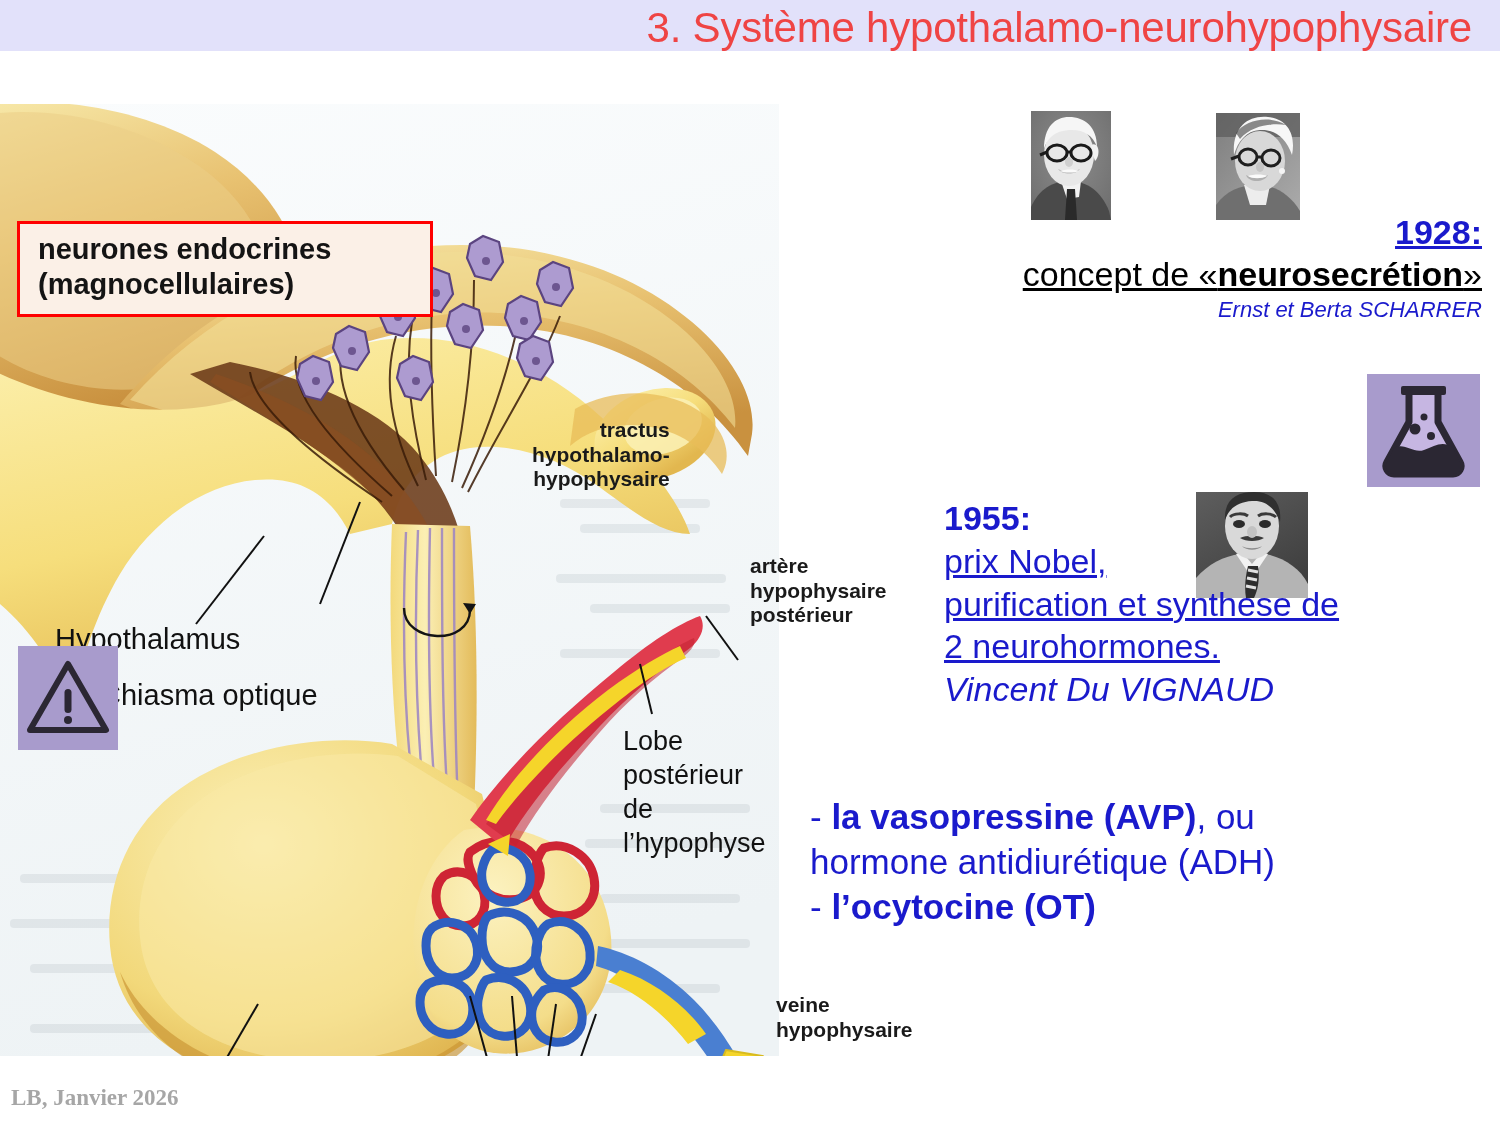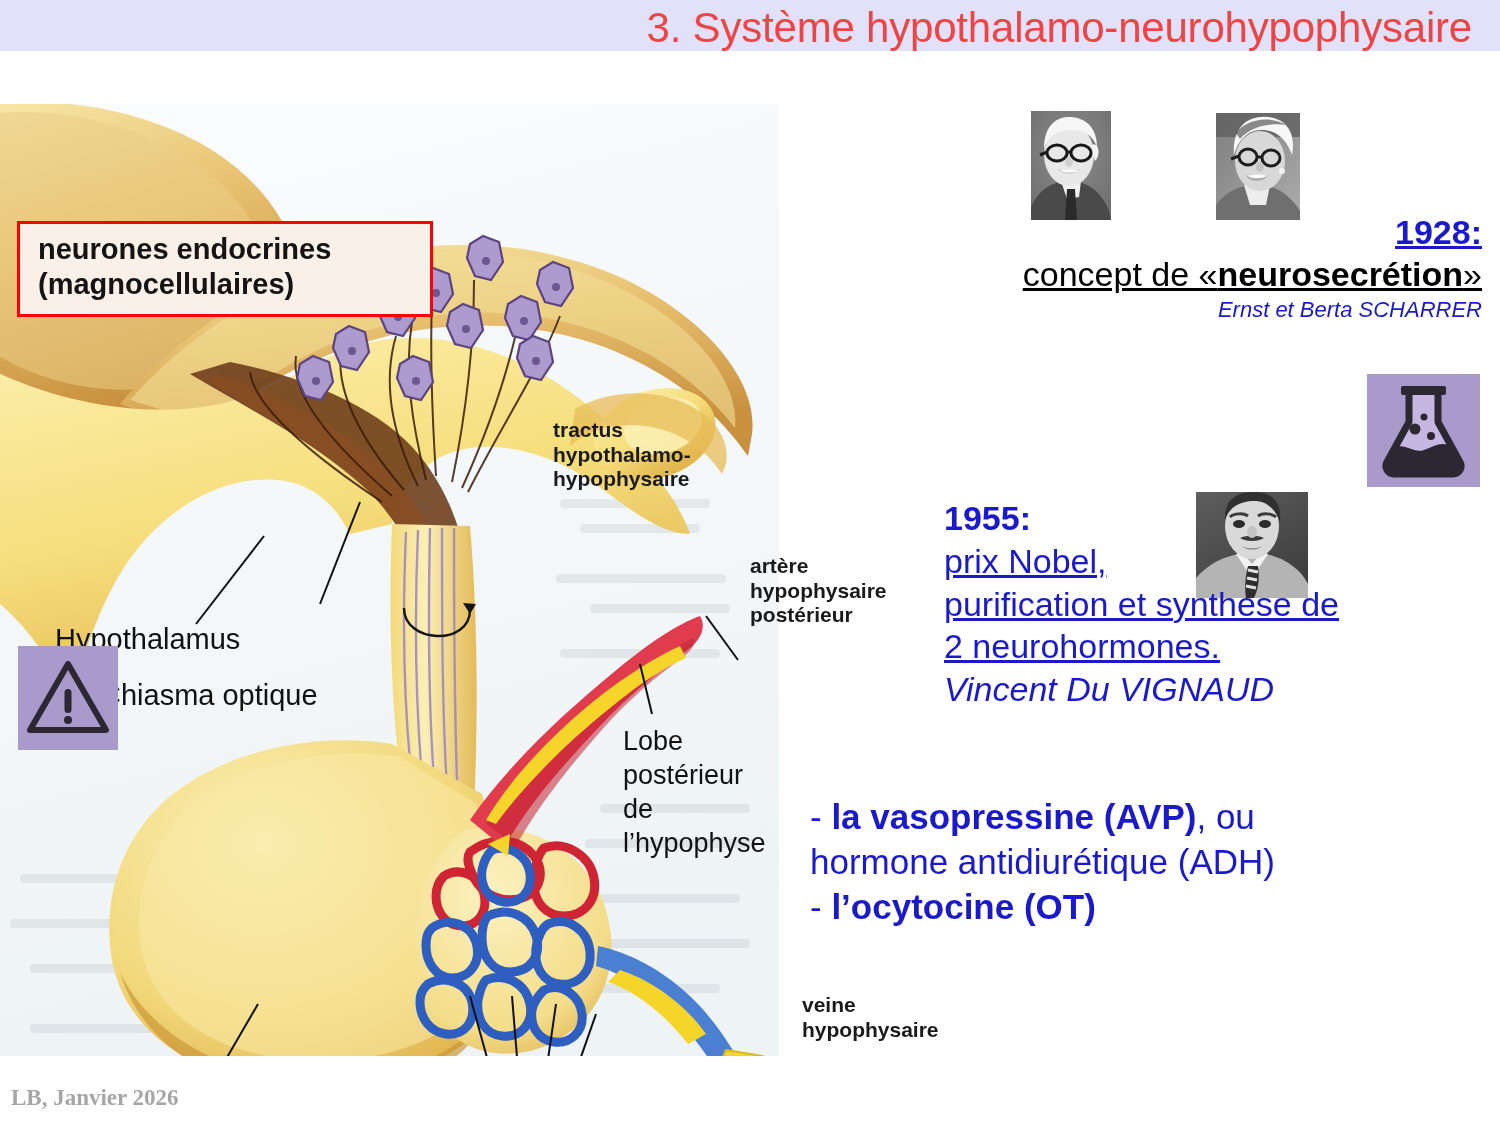--- a/index.html
+++ b/index.html
@@ -62,23 +62,23 @@
 
   
   .fig-label {
     position: absolute;
     font-size: 21px;
     font-weight: bold;
     color: #1A1A1A;
     line-height: 1.17;
     white-space: nowrap;
   }
-  #label-tractus  { left: 553px; top: 418px; }
+  #label-tractus  { left: 532px; top: 418px; text-align: right; }
   #label-artere   { left: 744px; top: 554px; margin-left: 6px; }
-  #label-veine    { left: 802px; top: 993px; }
+  #label-veine    { left: 776px; top: 993px; }
 
   #block-1928 {
     position: absolute;
     left: 822px; top: 212px;
     width: 660px;
     text-align: right;
   }
   #block-1928 .yr {
     font-size: 34px; font-weight: bold; color: #1A1ACC;
     text-decoration: underline; display: inline-block;

